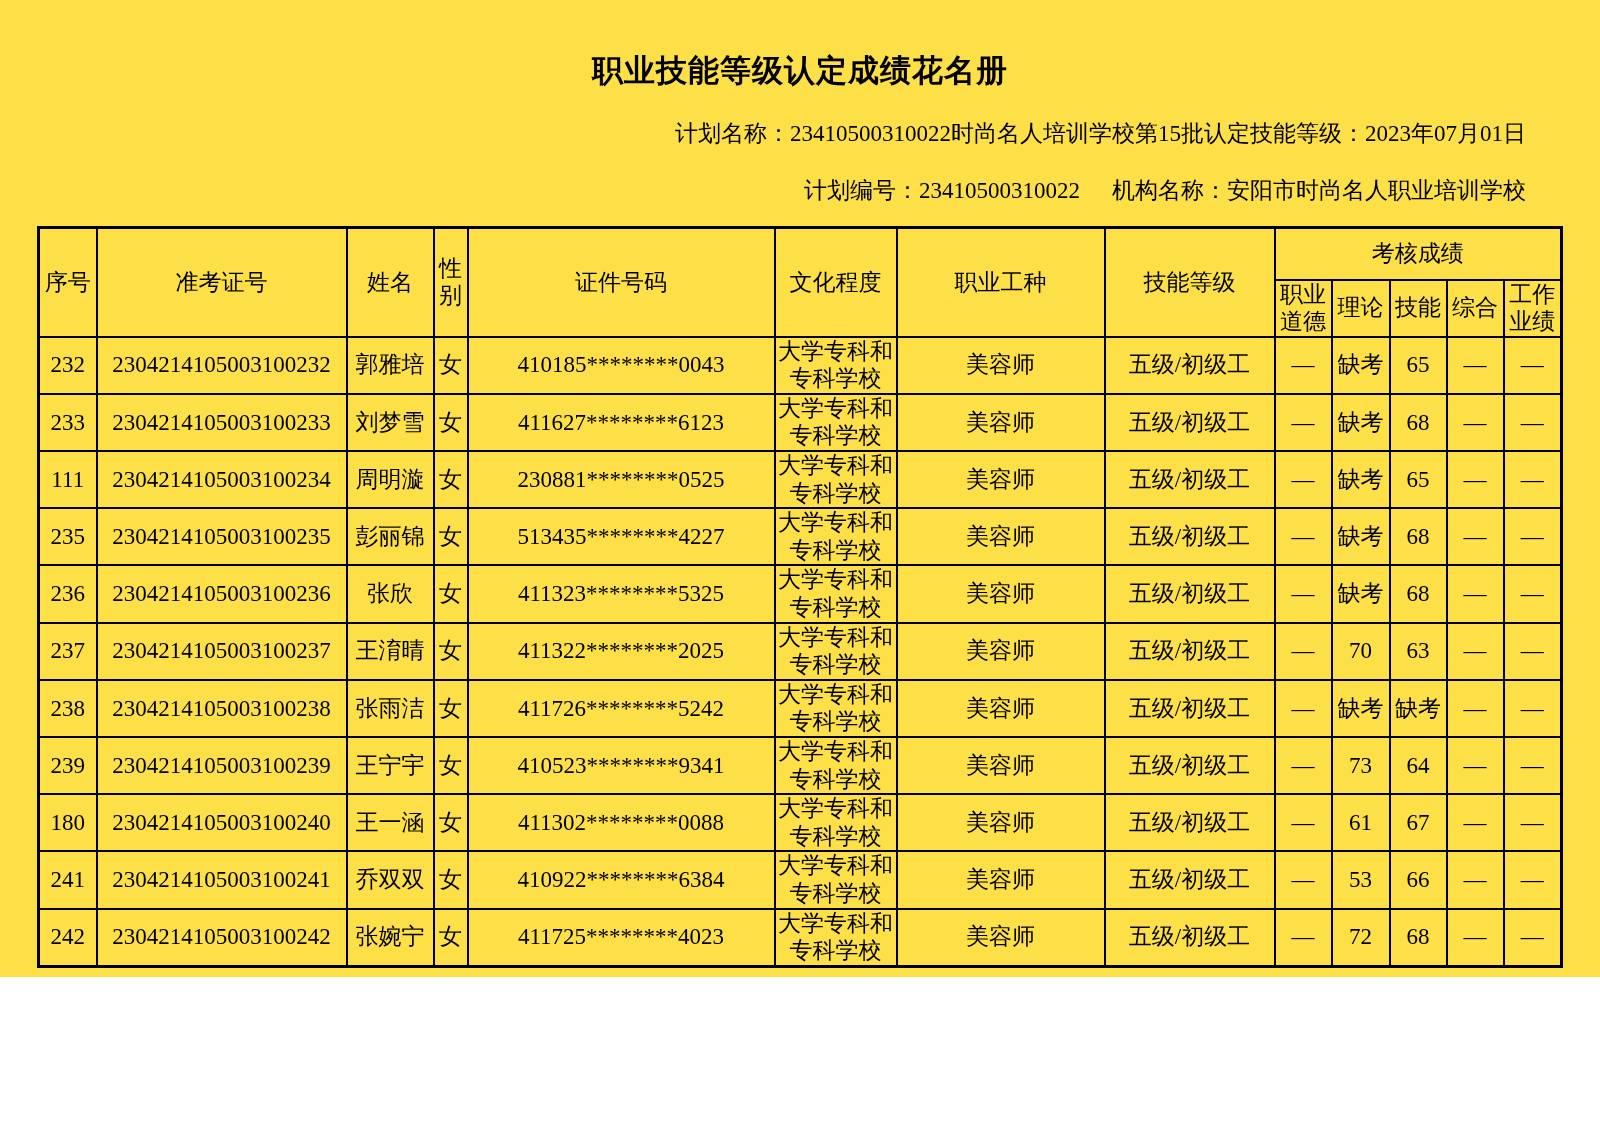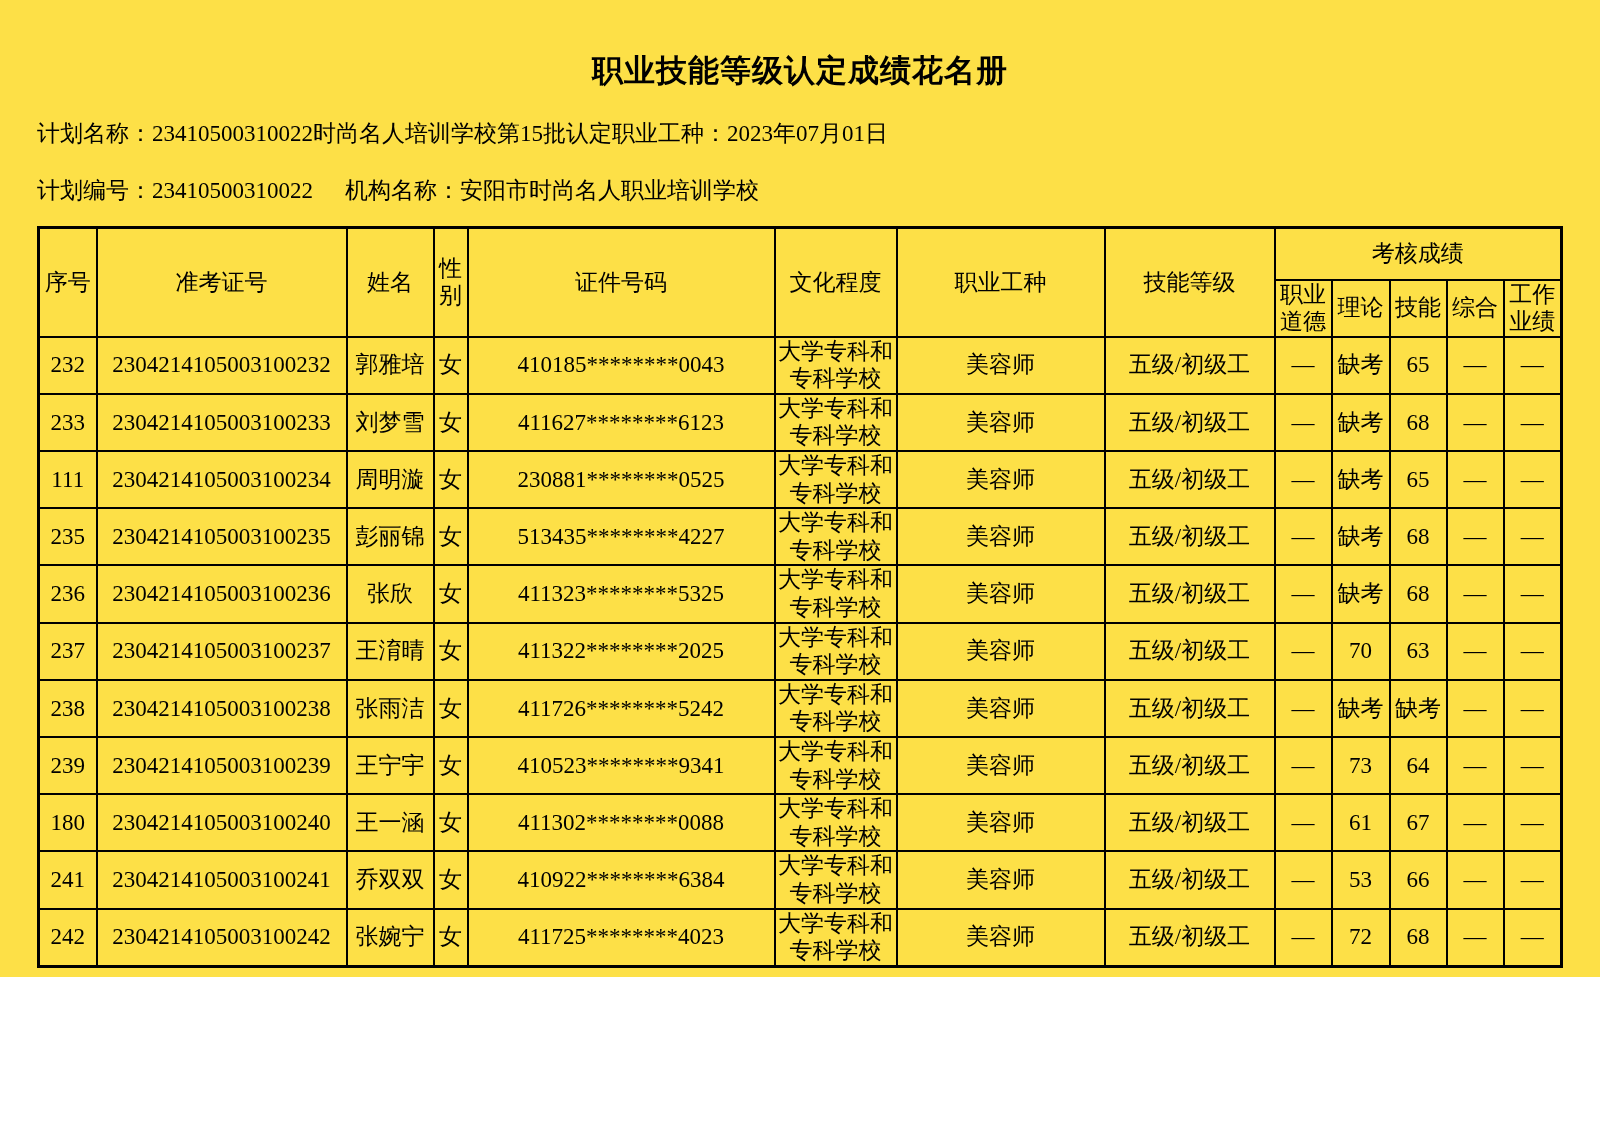--- a/index.html
+++ b/index.html
@@ -14,21 +14,21 @@
   }
   .title {
     margin: 0;
     padding-top: 50px;
     text-align: center;
     font-size: 31px;
     font-weight: bold;
     letter-spacing: 1px;
   }
   .meta { margin: 26px 74px 0 37px; font-size: 23px; }
-  .meta-row { display: flex; justify-content: flex-start; }
+  .meta-row { display: flex; justify-content: flex-end; }
   .meta-row + .meta-row { margin-top: 26px; gap: 32px; }
   .meta-row span { white-space: nowrap; }
   table.roster {
     margin: 20px 0 0 37px;
     border-collapse: collapse;
     table-layout: fixed;
     border: 3px solid #000;
   }
   table.roster th, table.roster td {
     border: 2px solid #000;
@@ -68,21 +68,21 @@
 </head>
 <body>
 
 <div class="page">
 
   <h1 class="title">职业技能等级认定成绩花名册</h1>
 
   <div class="meta">
     <div class="meta-row">
       <span>计划名称：23410500310022时尚名人培训学校第15批认定</span>
-      <span>职业工种：2023年07月01日</span>
+      <span>技能等级：2023年07月01日</span>
     </div>
     <div class="meta-row">
       <span>计划编号：23410500310022</span>
       <span>机构名称：安阳市时尚名人职业培训学校</span>
     </div>
   </div>
 
   <table class="roster">
     <colgroup>
       <col style="width:58px">

